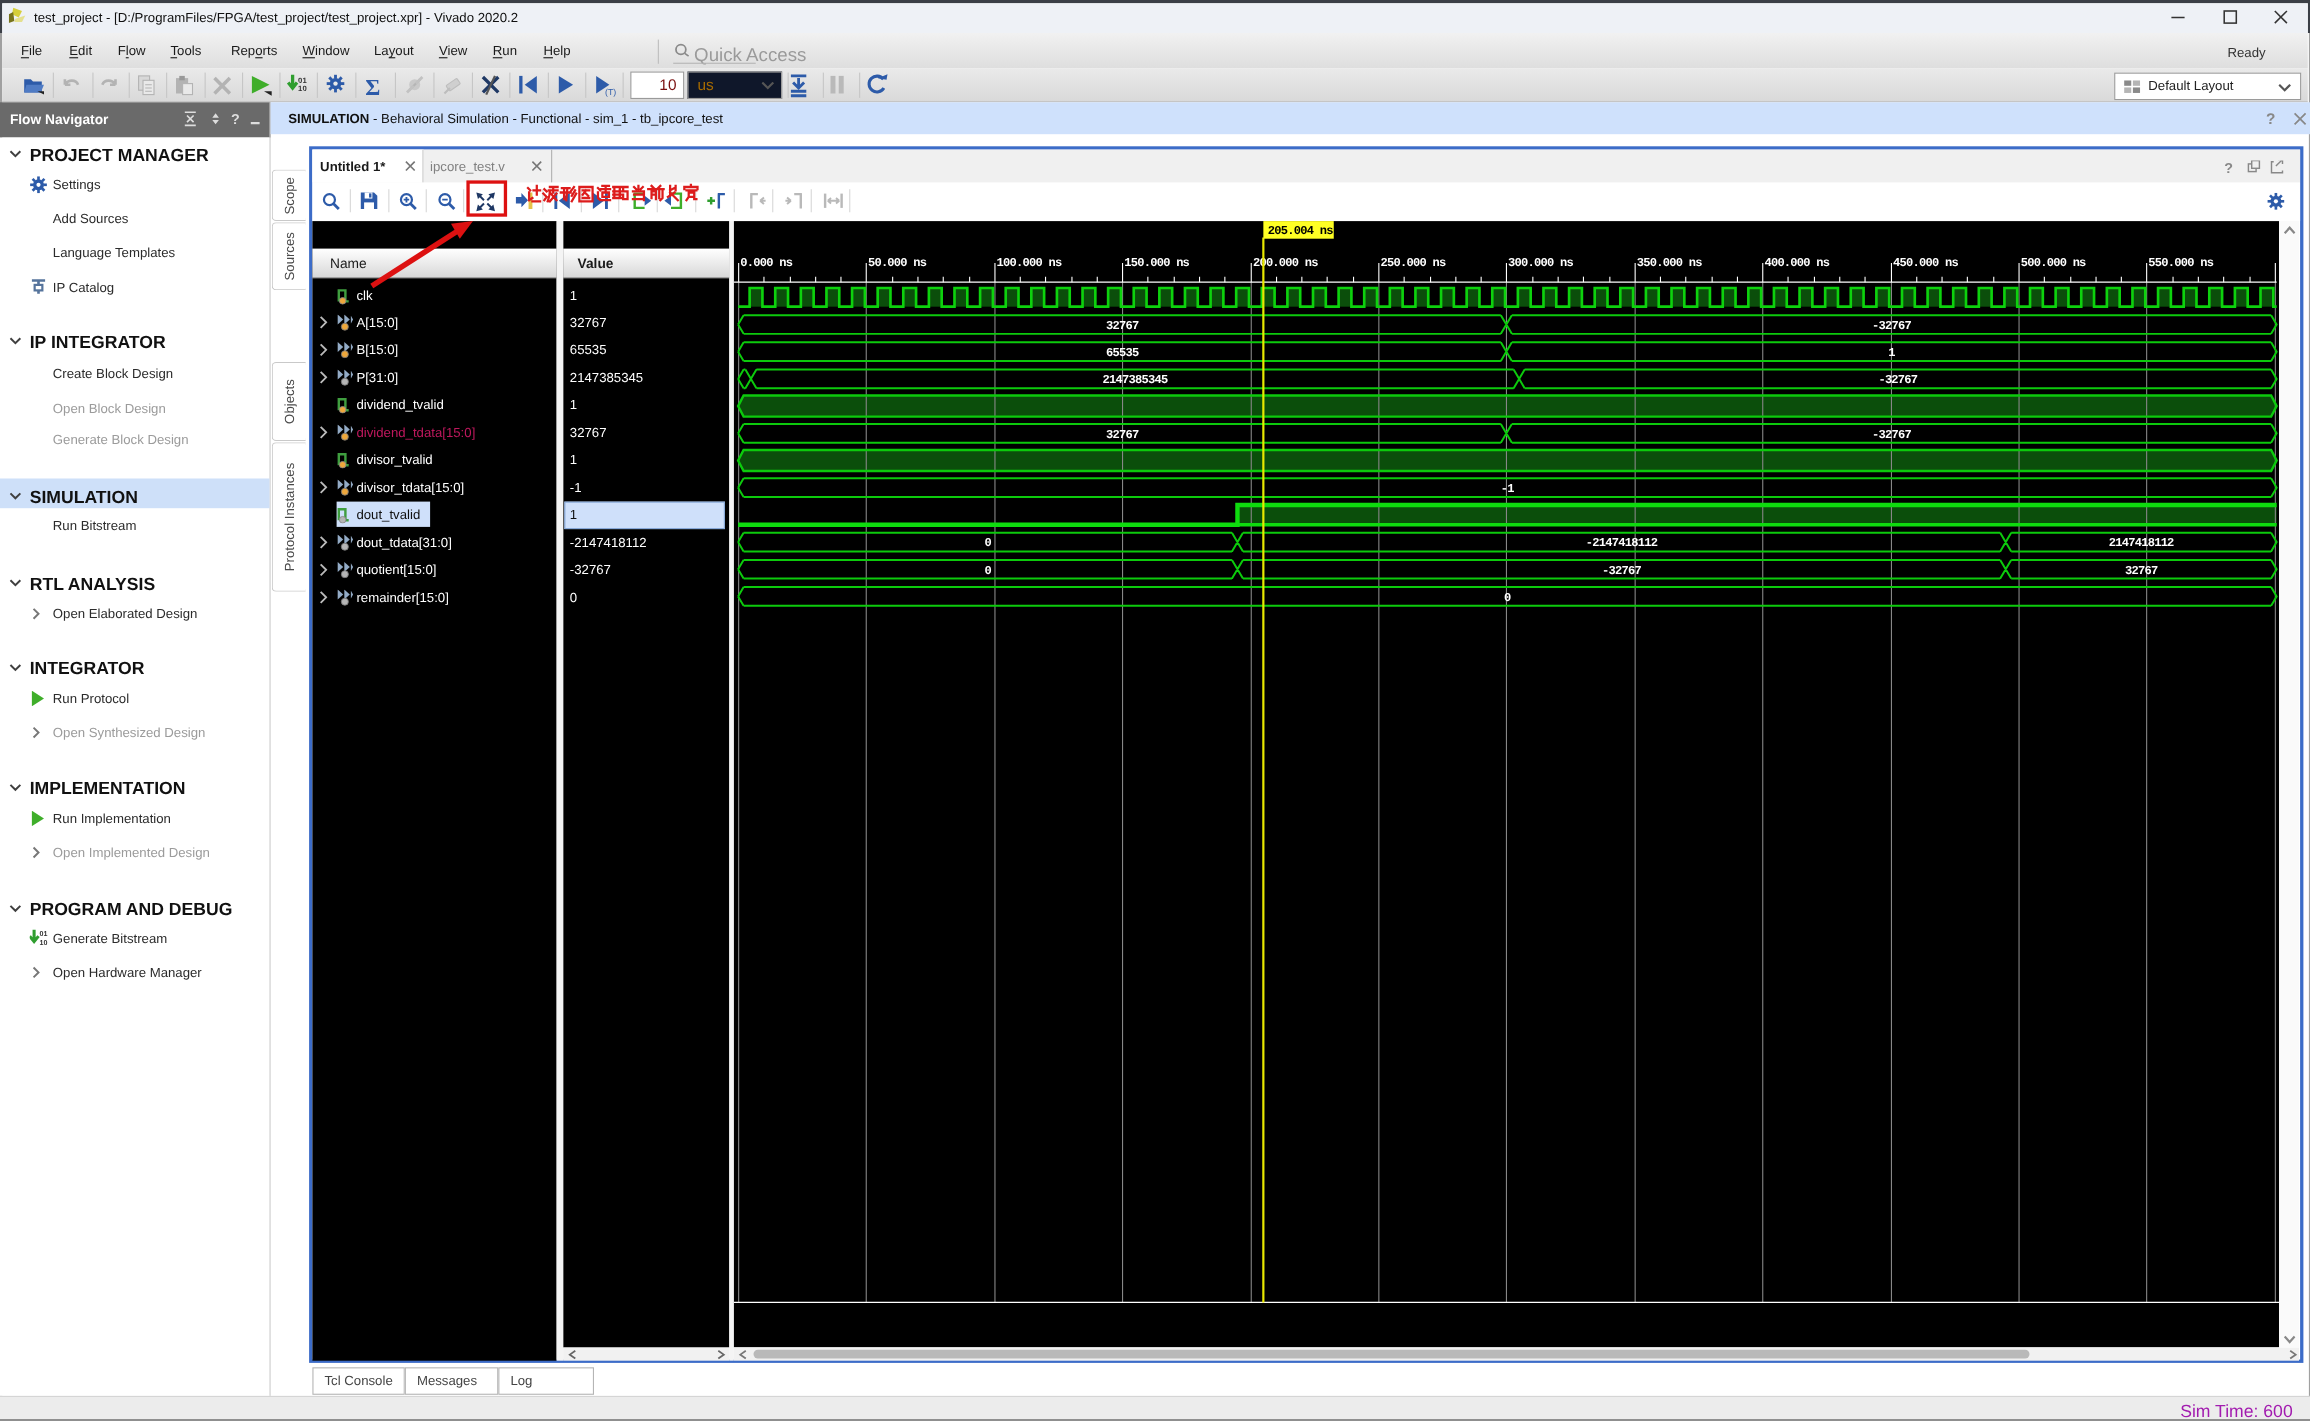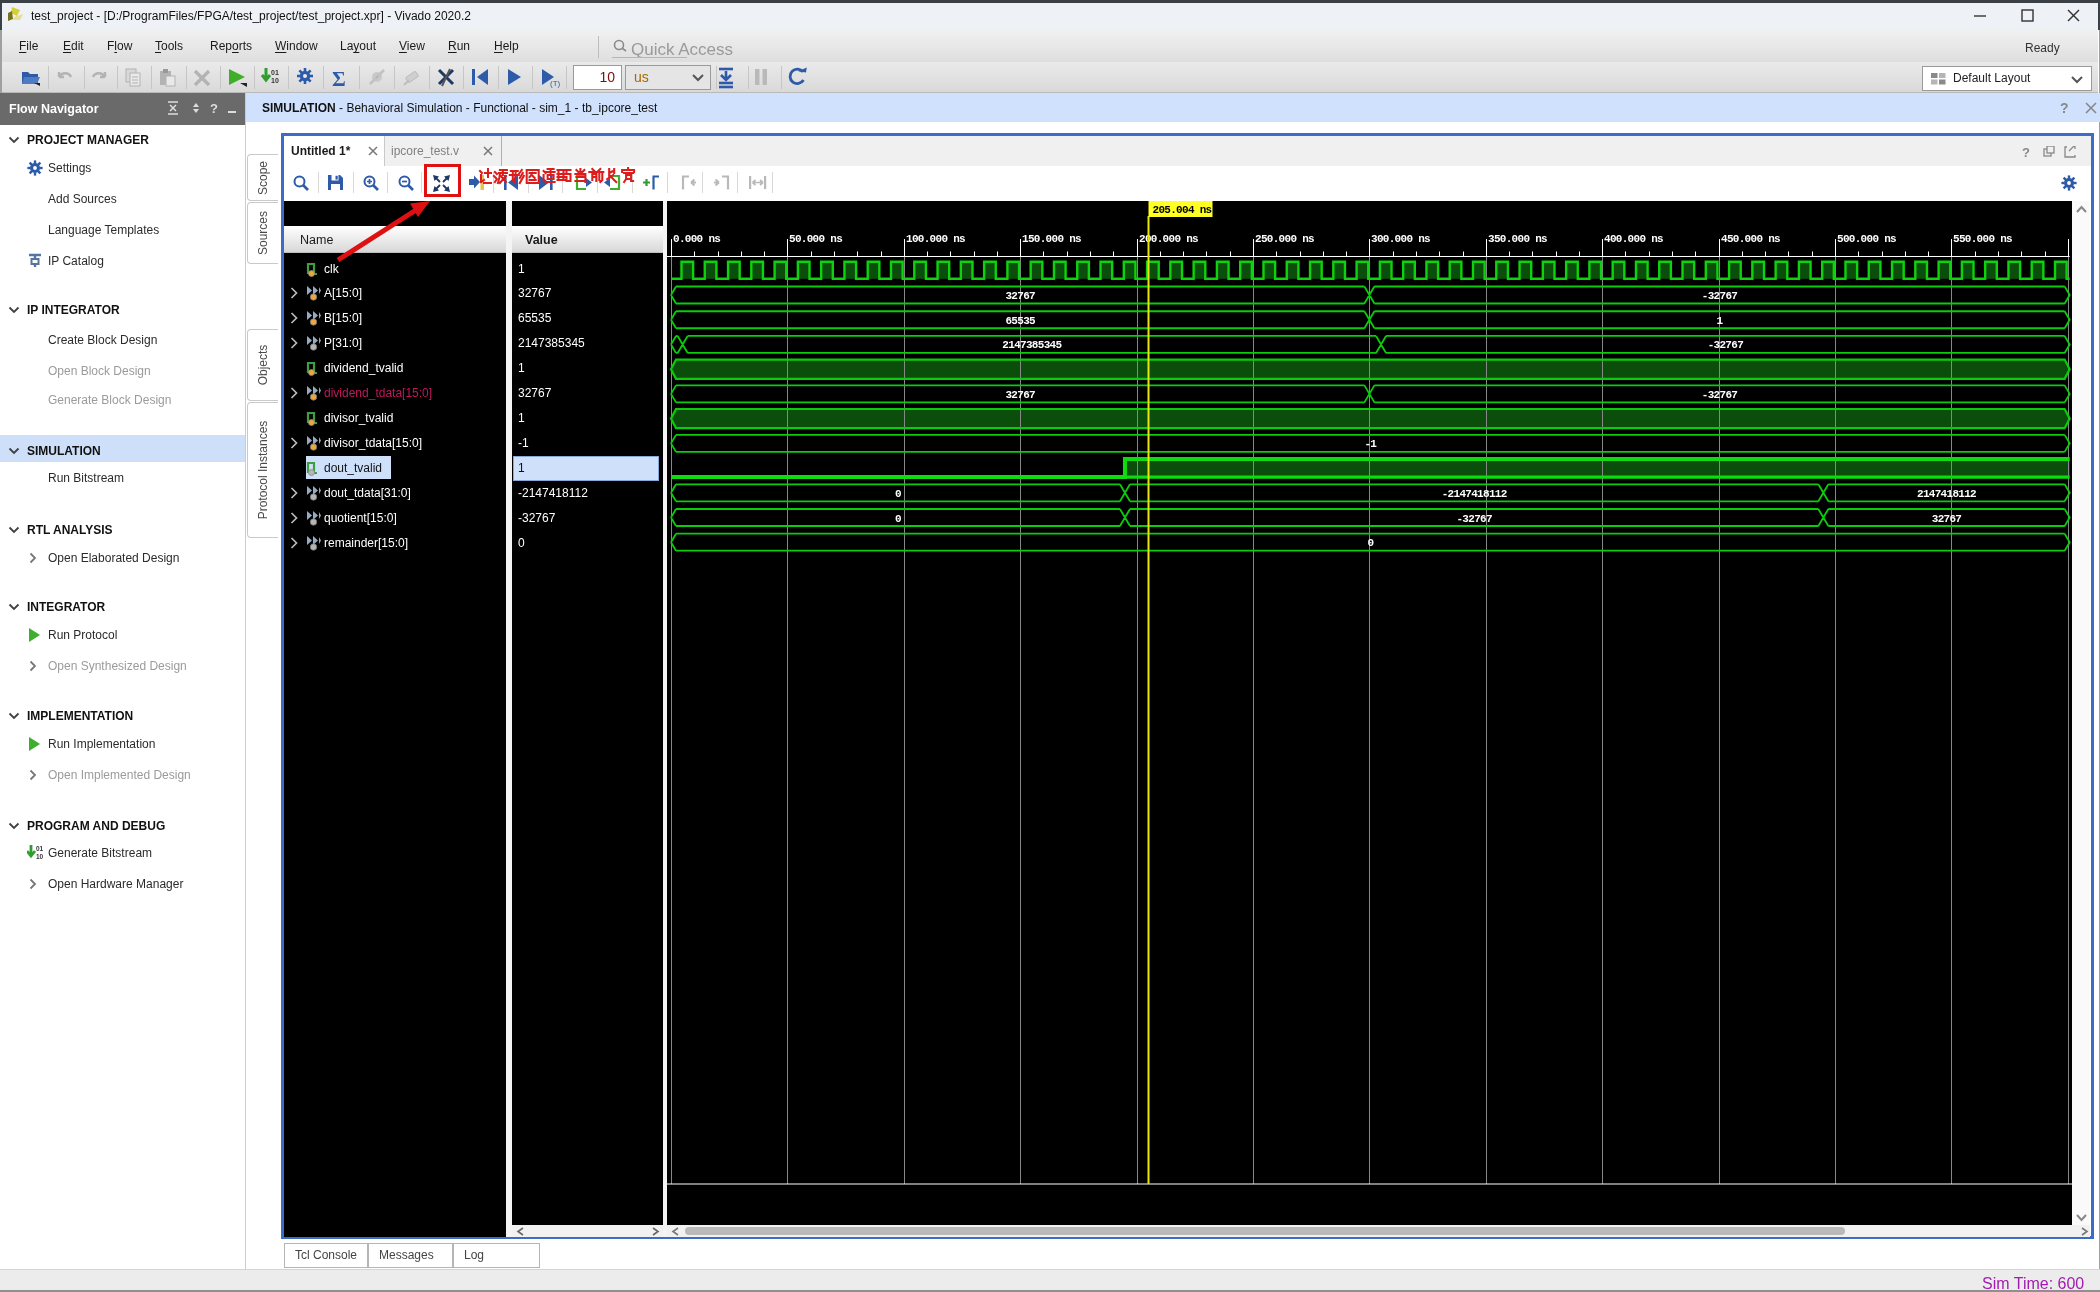--- a/index.html
+++ b/index.html
@@ -5,21 +5,21 @@
 html,body { width:2100px; height:1292px; overflow:hidden; background:#fff;
   font-family:"Liberation Sans", sans-serif; }
 .abs { position:absolute; }
 .ax { font-family:"Liberation Mono",monospace; font-size:11px; font-weight:bold; fill:#fff; letter-spacing:-0.7px; }
 .wv { font-family:"Liberation Mono",monospace; font-size:11px; font-weight:bold; fill:#fff; letter-spacing:-0.7px; }
 .axk { font-family:"Liberation Mono",monospace; font-size:11px; font-weight:bold; fill:#000 !important; letter-spacing:-0.7px; }
 .nrow { position:absolute; color:#fff; font-size:12px; white-space:nowrap; }
 .mi { position:absolute; top:0; height:32px; line-height:32px; color:#1a1a1a; font-size:12px; }
 .u { text-decoration:underline; text-underline-offset:2px; }
 .titem { position:absolute; font-size:12px; color:#2b2b2b; white-space:nowrap; }
-.tsec { position:absolute; font-size:12px; font-weight:bold; color:#111; white-space:nowrap; }
+.tsec { position:absolute; font-size:16px; font-weight:bold; color:#111; white-space:nowrap; }
 .gray { color:#9b9b9b !important; }
 .vtab { position:absolute; width:31px; background:#fff; border:1px solid #c9c9c9; border-right:none;
   border-radius:4px 0 0 4px; color:#4a4a4a; font-size:12px; }
 .vtab span { position:absolute; left:50%; top:50%; transform:translate(-50%,-50%) rotate(-90deg); white-space:nowrap; }
 .chev { stroke:#404040; stroke-width:1.8; fill:none; }
 </style></head><body>
 
 <div class="abs" style="left:0;top:0;width:1.5px;height:1292px;background:#a0a0a0"></div>
 <div class="abs" style="left:2098.5px;top:0;width:1.5px;height:1292px;background:#a0a0a0"></div>
 <div class="abs" style="left:0;top:0;width:2px;height:30px;background:#3b3f46"></div>
@@ -158,21 +158,21 @@
 <g transform="translate(753,7)">
       <rect x="2" y="0" width="4.5" height="16" fill="#b9b9b9"></rect>
       <rect x="9.5" y="0" width="4.5" height="16" fill="#b9b9b9"></rect>
     </g>
 <g transform="translate(788,6)">
       <path d="M15 4 A 7.2 7.2 0 1 0 15.5 12" stroke="#2d5ba9" stroke-width="2.8" fill="none"></path>
       <polygon points="10,4 18,4 18,-1" fill="#2d5ba9" transform="rotate(10 15 4)"></polygon>
     </g>
 </svg>
 <div class="abs" style="left:573px;top:65px;width:49px;height:25px;background:#fff;border:1px solid #9a9a9a;font-size:14px;color:#7a1010;text-align:right;line-height:23px;padding-right:6px">10</div>
-<div class="abs" style="left:625px;top:65px;width:86px;height:25px;background:#e5e5e5;border:1px solid #9a9a9a;font-size:14px;color:#a66a00;line-height:23px;padding-left:8px">us<svg class="abs" style="right:6px;top:8px" width="12" height="8">
+<div class="abs" style="left:625px;top:65px;width:86px;height:25px;background:#0f172a;border:1px solid #9a9a9a;font-size:14px;color:#a66a00;line-height:23px;padding-left:8px">us<svg class="abs" style="right:6px;top:8px" width="12" height="8">
       <path d="M1 1 L6 6 L11 1" stroke="#555" stroke-width="2" fill="none"></path>
     </svg></div>
 <div class="abs" style="left:1922px;top:66px;width:170px;height:25px;background:#fff;border:1px solid #9a9a9a;font-size:12px;color:#222;line-height:23px">
     <svg class="abs" style="left:8px;top:6px" width="15" height="12">
       <rect x="0" y="0" width="6.5" height="5" fill="#8a8a8a"></rect>
       <rect x="8" y="0" width="6.5" height="5" fill="#b5b5b5"></rect>
       <rect x="0" y="6.5" width="6.5" height="5" fill="#b5b5b5"></rect>
       <rect x="8" y="6.5" width="6.5" height="5" fill="#8a8a8a"></rect>
     </svg>
     <span style="position:absolute;left:30px">Default Layout</span>

